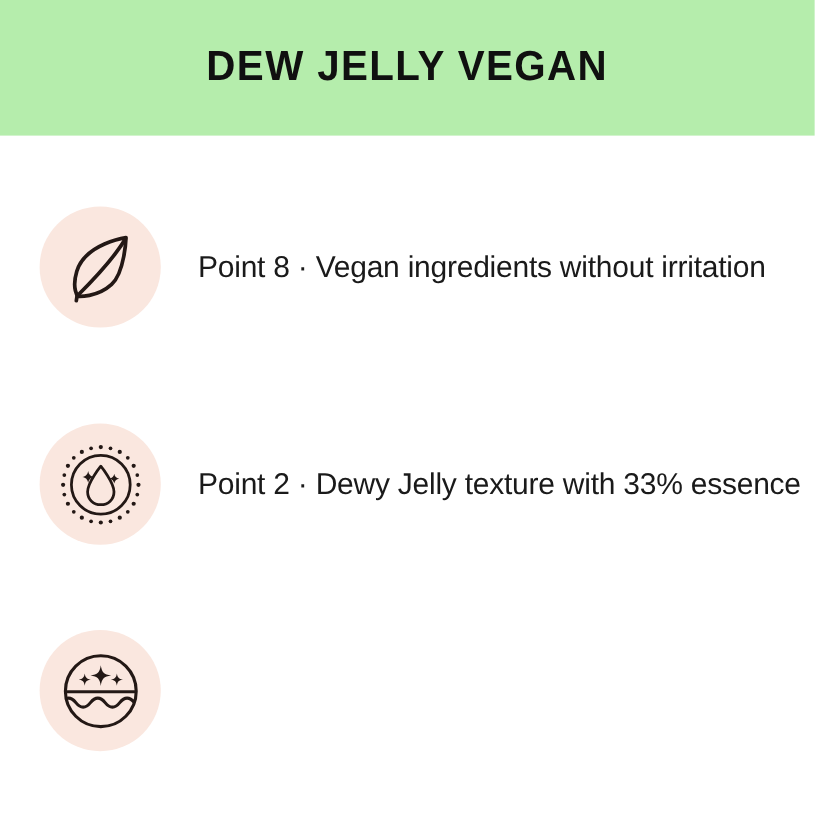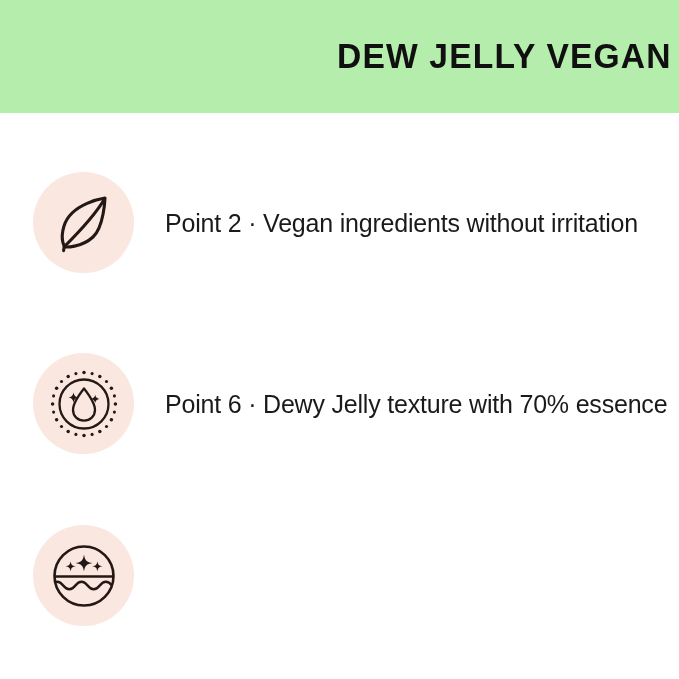--- a/index.html
+++ b/index.html
@@ -23,21 +23,21 @@
   
   .header-band {
     position: absolute;
     left: 0;
     top: 0;
     width: 679px;
     height: 113px;
     background: #b5edac;
     display: flex;
     align-items: center;
-    justify-content: flex-end;
+    justify-content: center;
   }
   .header-title {
     font-family: "Liberation Sans", sans-serif;
     font-weight: 700;
     font-size: 35px;
     letter-spacing: 1.2px;
     color: #101010;
     transform: scaleX(0.96);
     white-space: nowrap;
     line-height: 1;
@@ -108,21 +108,21 @@
     <div class="point-row row-1">
       <div class="icon-badge">
         <svg width="66" height="66" viewBox="0 0 66 66" aria-hidden="true">
           <g fill="none" stroke="#231815" stroke-width="3.1" stroke-linecap="round" stroke-linejoin="round">
             <path d="M54 8 C 54 8, 20 13, 13 36 C 8.5 51, 14 57, 14 57 C 14 57, 30 58, 42 47 C 53 37, 54 8, 54 8 Z"></path>
             <path d="M53.5 9 C 46 22, 30 40, 13.5 56.5"></path>
             <path d="M13.2 56.6 L 12.6 60.6"></path>
           </g>
         </svg>
       </div>
-      <div class="point-text">Point 2 · Vegan ingredients without irritation</div>
+      <div class="point-text">Point 8 · Vegan ingredients without irritation</div>
     </div>
 
     <div class="point-row row-2">
       <div class="icon-badge">
         <svg width="72" height="72" viewBox="0 0 72 72" aria-hidden="true">
           <g fill="none" stroke="#231815" stroke-width="2.3" stroke-linecap="round" stroke-linejoin="round">
             <circle cx="36" cy="36" r="24.5"></circle>
             <path d="M36 20.5 C 36 20.5, 25 34, 25 41.8 C 25 48.3, 29.9 52.6, 36 52.6 C 42.1 52.6, 47 48.3, 47 41.8 C 47 34, 36 20.5, 36 20.5 Z"></path>
           </g>
           <g fill="#231815">
@@ -150,21 +150,21 @@
             <circle cx="5.6" cy="44.1" r="1.55"></circle>
             <circle cx="4.6" cy="36" r="1.75"></circle>
             <circle cx="5.6" cy="27.9" r="1.55"></circle>
             <circle cx="8.6" cy="20.2" r="1.75"></circle>
             <circle cx="13.5" cy="13.5" r="1.55"></circle>
             <circle cx="20.2" cy="8.6" r="1.75"></circle>
             <circle cx="27.9" cy="5.6" r="1.55"></circle>
           </g>
         </svg>
       </div>
-      <div class="point-text">Point 6 · Dewy Jelly texture with 70% essence</div>
+      <div class="point-text">Point 2 · Dewy Jelly texture with 33% essence</div>
     </div>
 
     <div class="point-row row-3">
       <div class="icon-badge">
         <svg width="68" height="68" viewBox="0 0 68 68" aria-hidden="true">
           <defs>
             <clipPath id="skinClip">
               <circle cx="34" cy="34" r="29.5"></circle>
             </clipPath>
           </defs>

